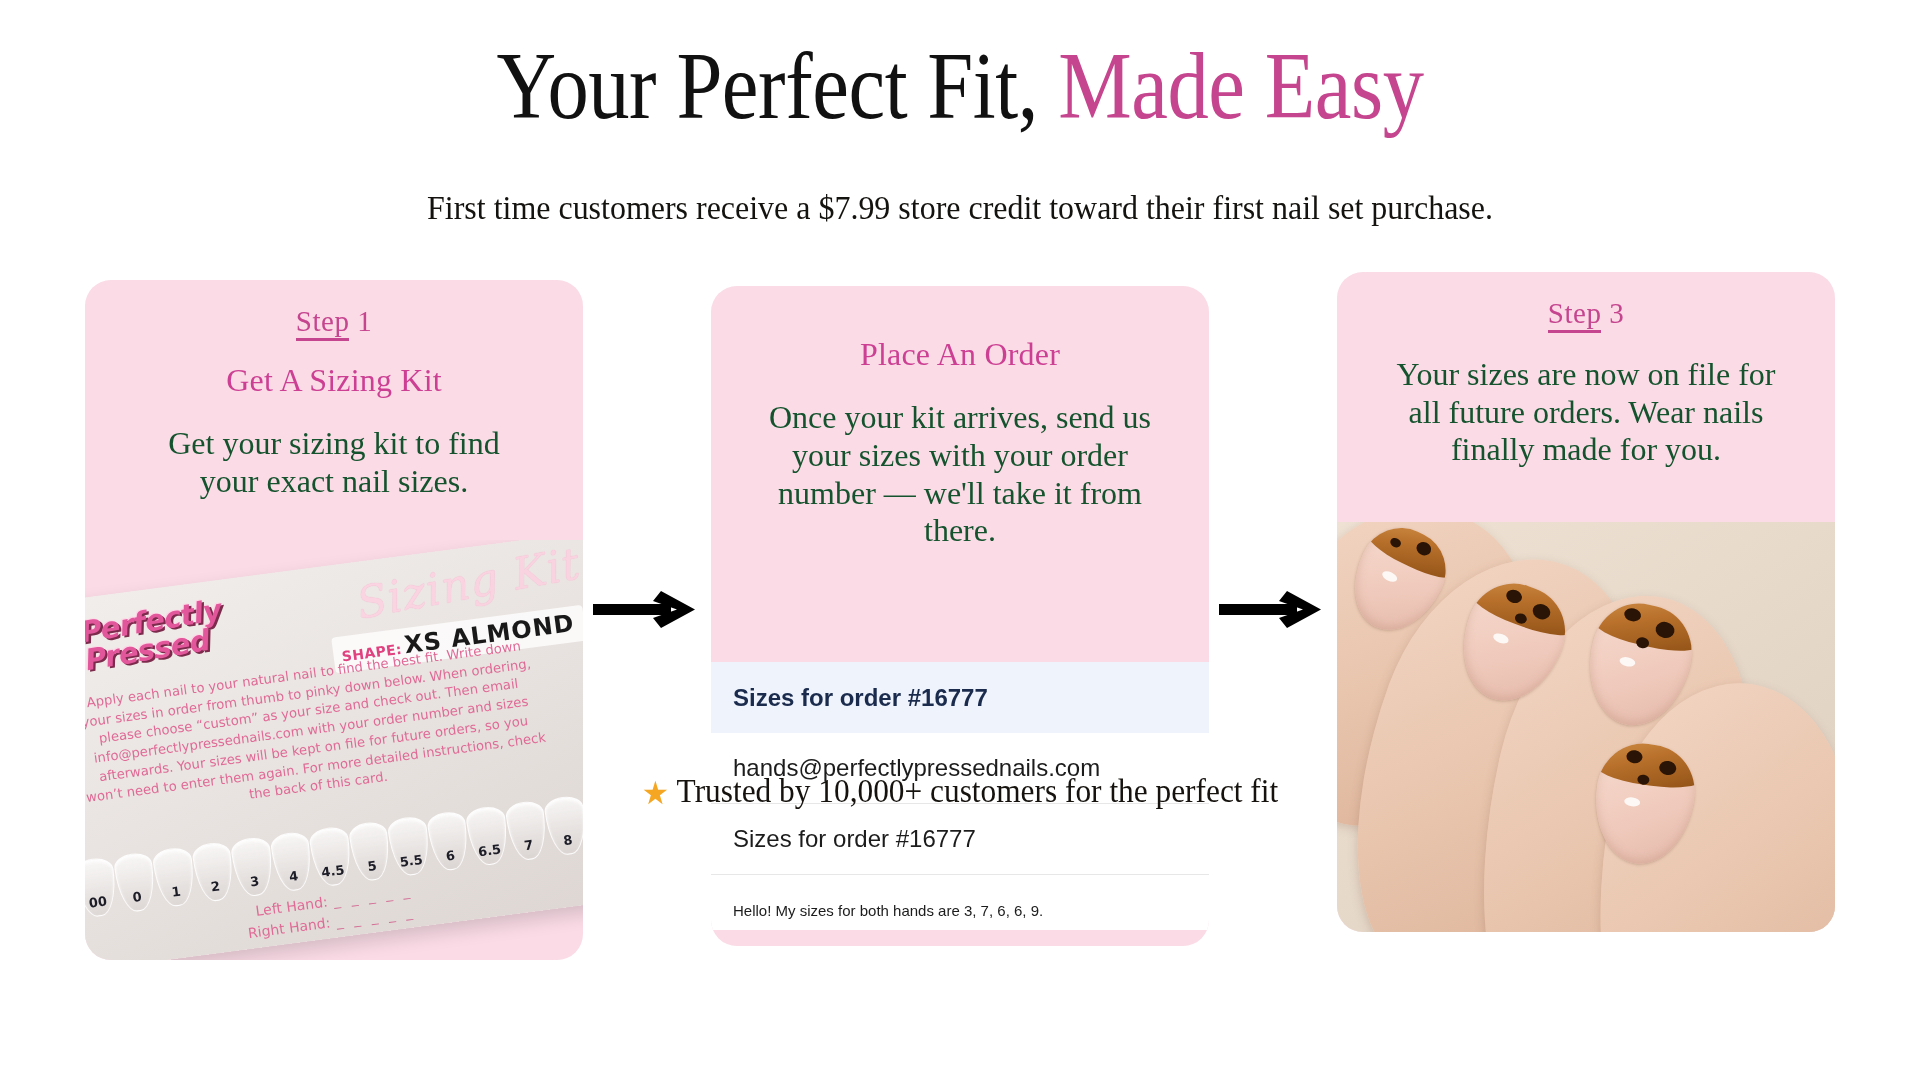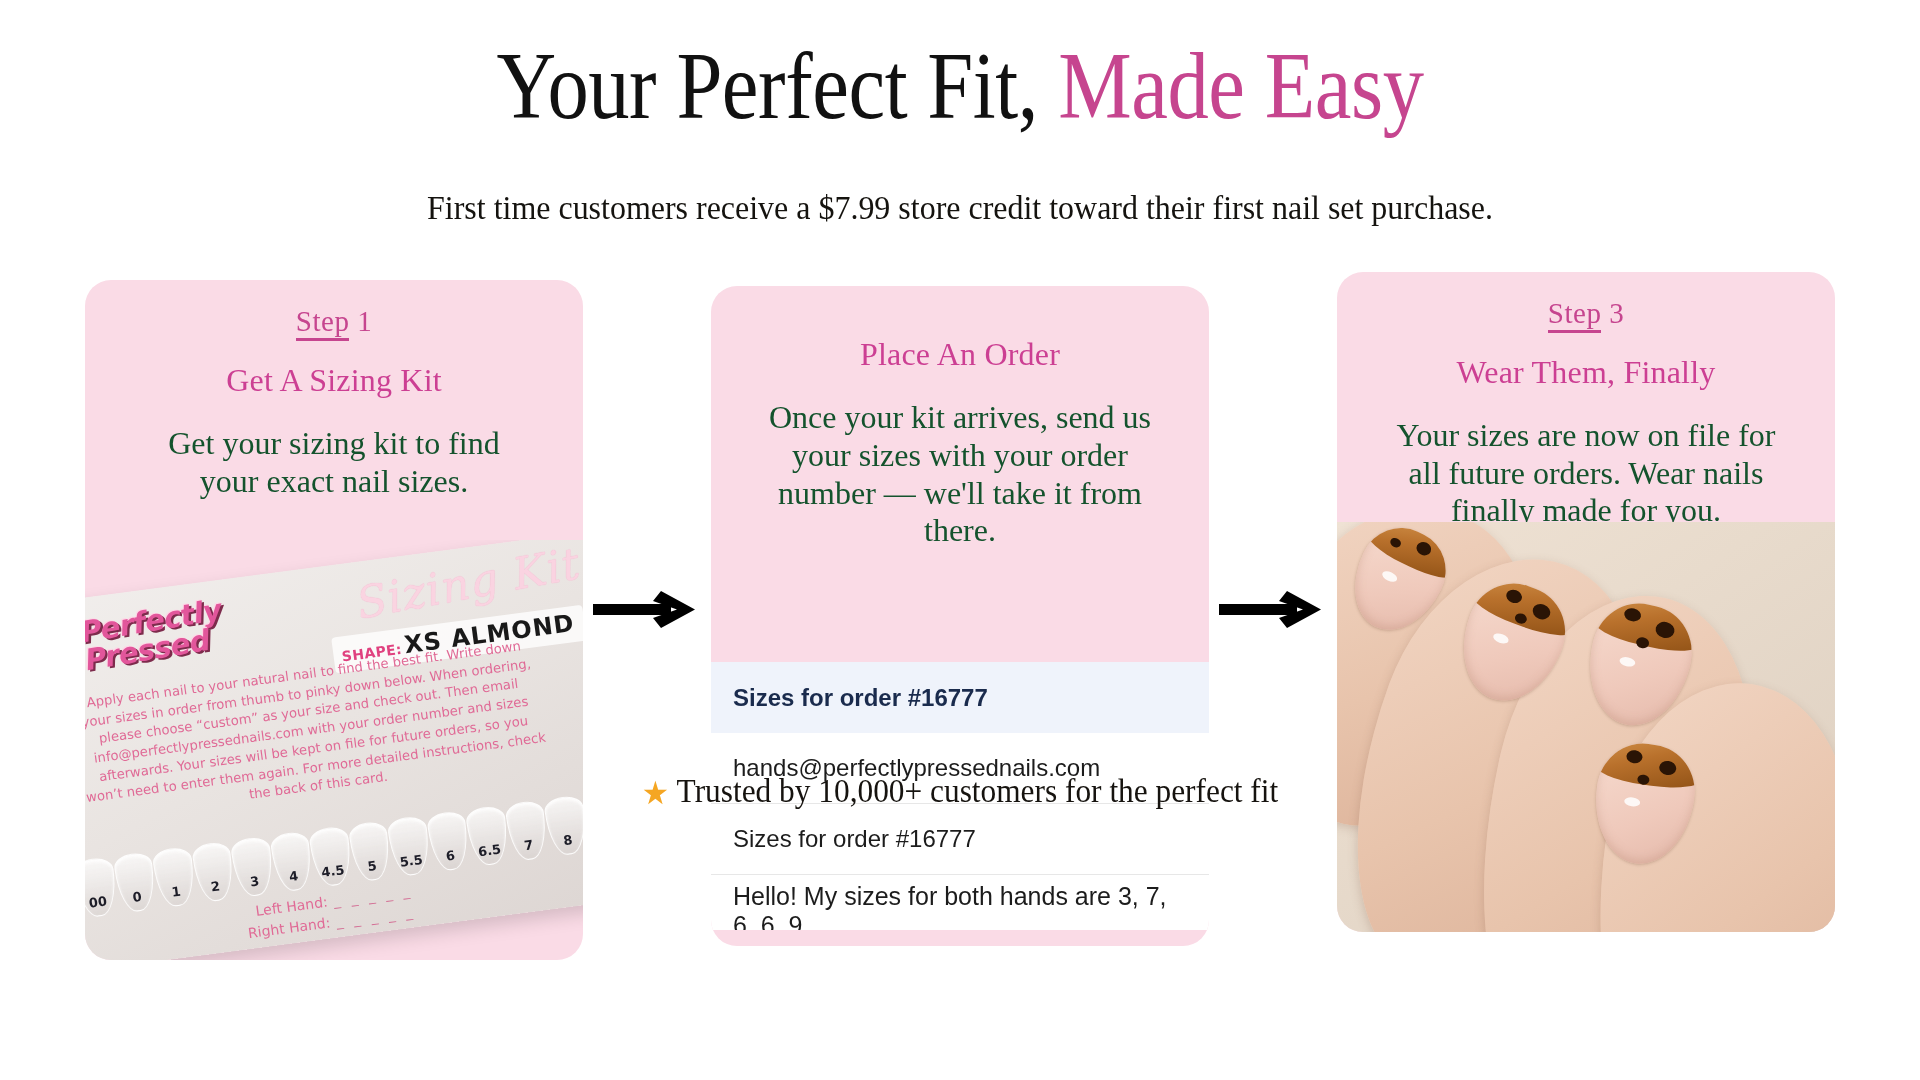--- a/index.html
+++ b/index.html
@@ -264,21 +264,21 @@
     font-size: 24px;
     color: #1c1c1c;
     border-bottom: 1px solid #e7e7e7;
   }
   .mail-row.subject {
     background: #eff3fb;
     color: #1a2b4d;
     font-weight: 600;
     border-bottom: none;
   }
-  .mail-row.last { border-bottom: none; font-size: 25px; }
+  .mail-row.last { border-bottom: none; font-size: 15px; }
 
   
   .nail-photo {
     position: absolute;
     left: 0;
     bottom: 0;
     width: 498px;
     height: 410px;
     overflow: hidden;
     background: linear-gradient(145deg, #efe2d4 0%, #e8dbcc 40%, #ddcfc0 100%);
@@ -465,21 +465,20 @@
         <path d="M68 3 L102 21.5 L68 40 L60 30 L84 21.5 L60 13 Z" fill="#000000"></path>
       </svg>
     </div>
 
     <div class="card c3">
       <div class="card-head">
         <div class="step-label">
           <span class="u">Step</span>
           <span>3</span>
         </div>
-        <div class="card-title">Wear Them, Finally</div>
         <div class="card-body">Your sizes are now on file for all future orders. Wear nails finally made for you.</div>
       </div>
 
       <div class="nail-photo">
         <div class="skin finger1"></div>
         <div class="skin finger2"></div>
         <div class="skin finger3"></div>
         <div class="skin finger4"></div>
 
         <div class="nailtip tip1">

